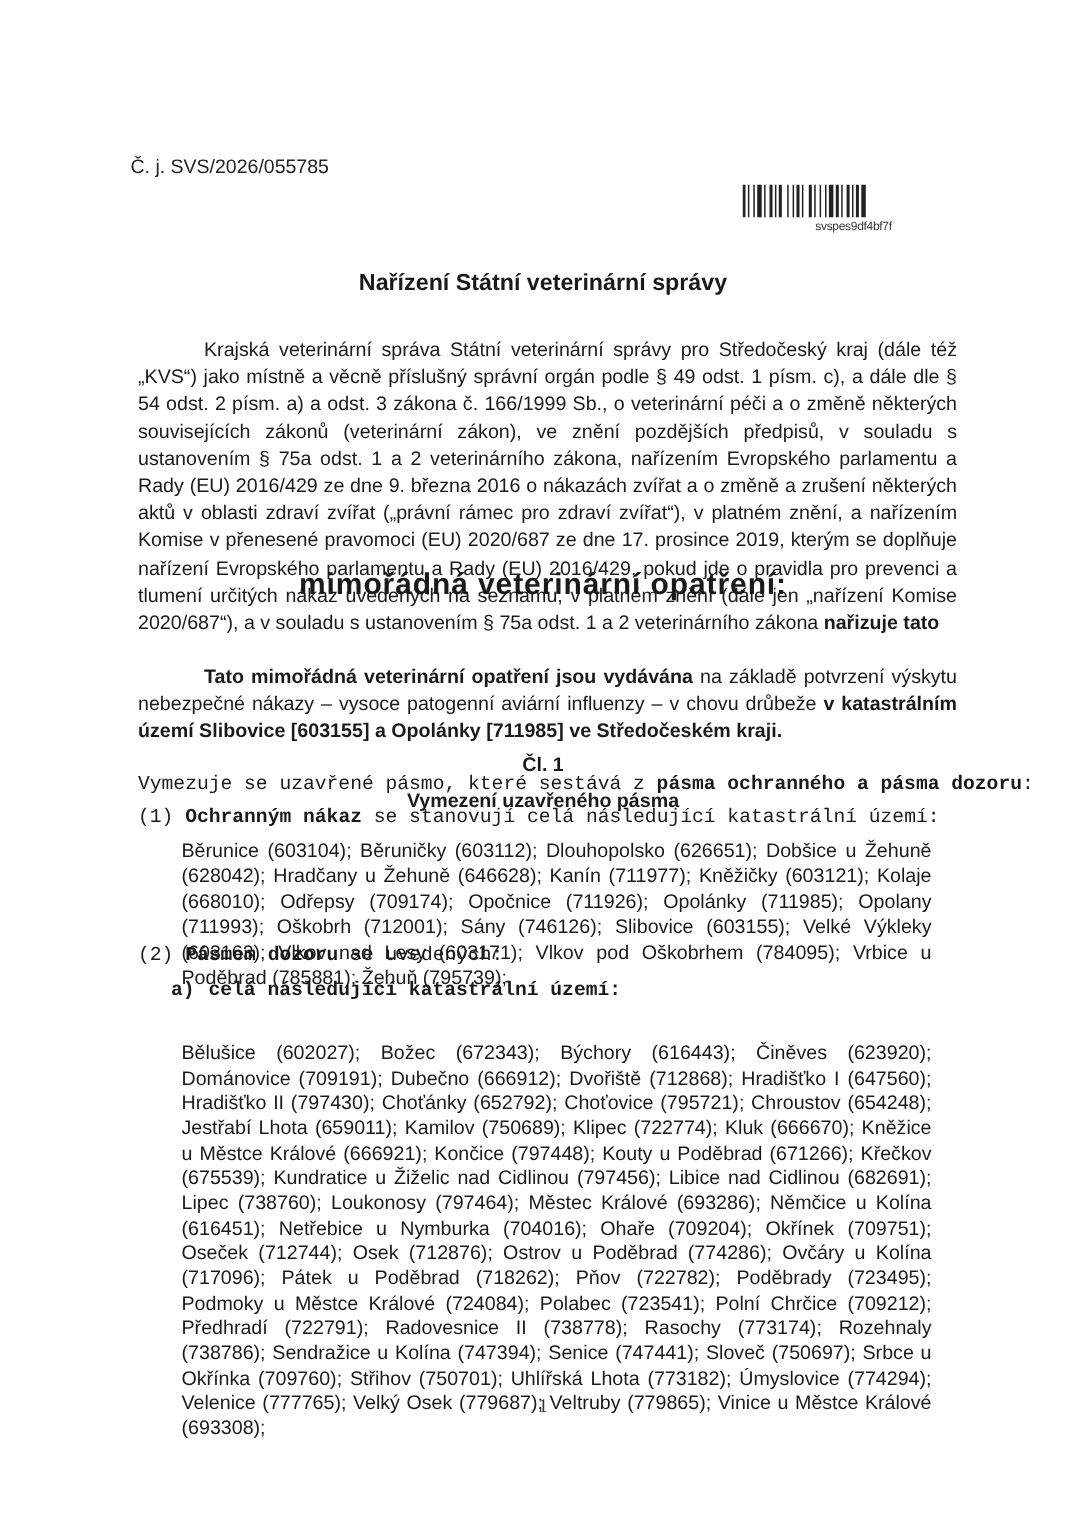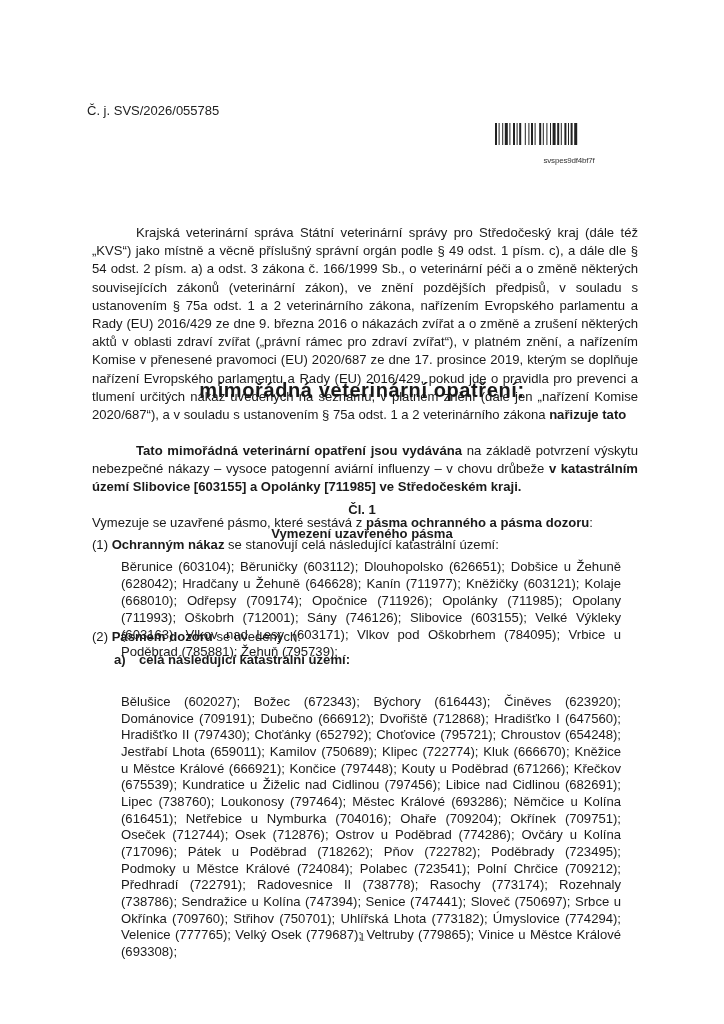--- a/index.html
+++ b/index.html
@@ -35,21 +35,21 @@
     }
     .barcode {
       display: block;
       width: 130px;
       height: 22px;
     }
     .barcode-label {
       font-size: 8px;
       letter-spacing: -0.2px;
       color: #333;
-      margin-top: 11px;
+      margin-top: 1px;
       padding-left: 18px;
     }
     .title {
       position: absolute;
       left: 0; width: 724px;
       top: 180px;
       text-align: center;
       font-weight: bold;
       font-size: 15.5px;
     }
@@ -80,20 +80,21 @@
       font-weight: bold;
       margin-top: 32px;
     }
     .art-num { top: 470px; }
     .art-title { top: 494px; font-weight: normal; }
     .art-title span { font-weight: bold; }
     .line {
       position: absolute;
       left: 92px;
       white-space: nowrap;
+      font-family: Liberation Mono, monospace;
     }
     .l-vymezuje { top: 515px; }
     .l-ochranne { top: 537px; }
     .l-dozor { top: 629px; }
     .l-a { top: 652px; left: 114px; }
     .l-a .marker { display: inline-block; width: 25px; }
     .list {
       position: absolute;
       left: 121px;
       width: 500px;
@@ -144,20 +145,21 @@
           <rect x="65.80000000000001" y="0" width="1" height="22"></rect>
           <rect x="69.4" y="0" width="2" height="22"></rect>
           <rect x="73" y="0" width="1" height="22"></rect>
           <rect x="75.6" y="0" width="2" height="22"></rect>
           <rect x="79.19999999999999" y="0" width="3" height="22"></rect>
         </g>
     </svg>
     <div class="barcode-label">svspes9df4bf7f</div>
   </div>
 
+  <div class="title">Nařízení Státní veterinární správy</div>
 
   <div class="para intro"><span class="indent"></span><span>Krajská veterinární správa Státní veterinární správy pro Středočeský kraj (dále též „KVS“) jako místně a věcně příslušný správní orgán podle § 49 odst. 1 písm. c), a dále dle § 54 odst. 2 písm. a) a odst. 3 zákona č. 166/1999 Sb., o veterinární péči a o změně některých souvisejících zákonů (veterinární zákon), ve znění pozdějších předpisů, v souladu s ustanovením § 75a odst. 1 a 2 veterinárního zákona, nařízením Evropského parlamentu a Rady (EU) 2016/429 ze dne 9. března 2016 o nákazách zvířat a o změně a zrušení některých aktů v oblasti zdraví zvířat („právní rámec pro zdraví zvířat“), v platném znění, a nařízením Komise v přenesené pravomoci (EU) 2020/687 ze dne 17. prosince 2019, kterým se doplňuje nařízení Evropského parlamentu a Rady (EU) 2016/429, pokud jde o pravidla pro prevenci a tlumení určitých nákaz uvedených na seznamu, v platném znění (dále jen „nařízení Komise 2020/687“),  a v souladu s ustanovením § 75a odst. 1 a 2 veterinárního zákona </span><b>nařizuje tato</b></div>
 
   <div class="sub-title">mimořádná veterinární opatření:</div>
 
   <div class="para issued"><span class="indent"></span><b>Tato mimořádná veterinární opatření jsou vydávána</b><span> na základě potvrzení výskytu nebezpečné nákazy – vysoce patogenní aviární influenzy – v chovu drůbeže </span><b>v katastrálním území Slibovice [603155] a Opolánky [711985] ve Středočeském kraji.</b></div>
 
   <div class="art art-num">Čl. 1</div>
   <div class="art art-title"><span>Vymezení uzavřeného pásma</span></div>
 

